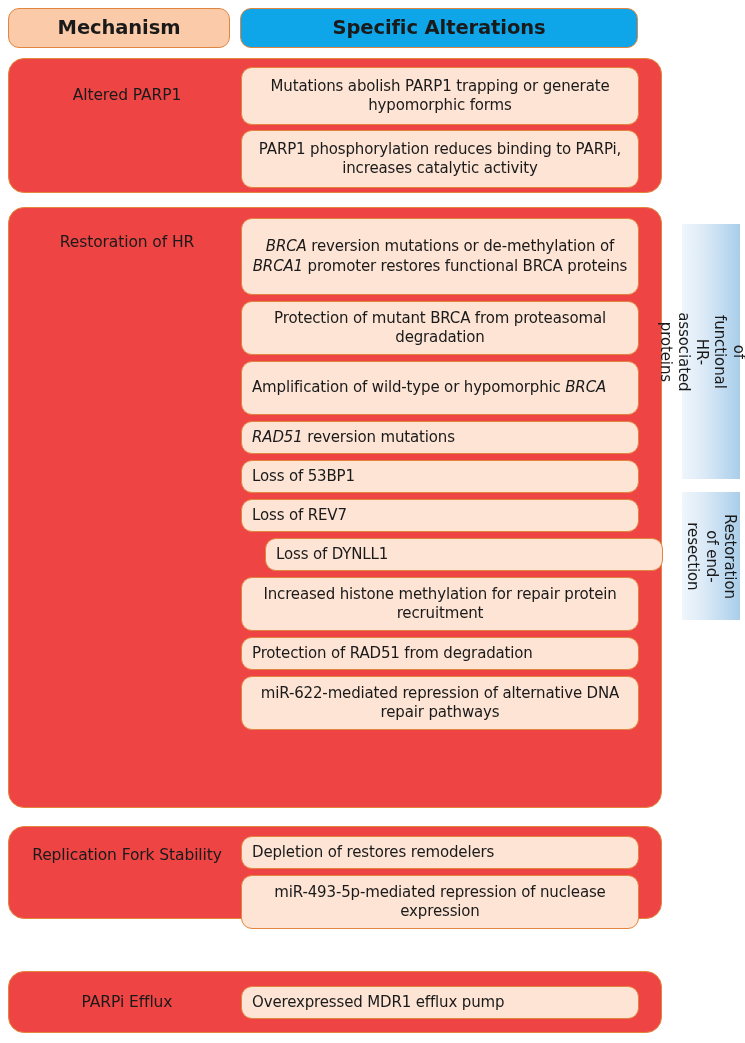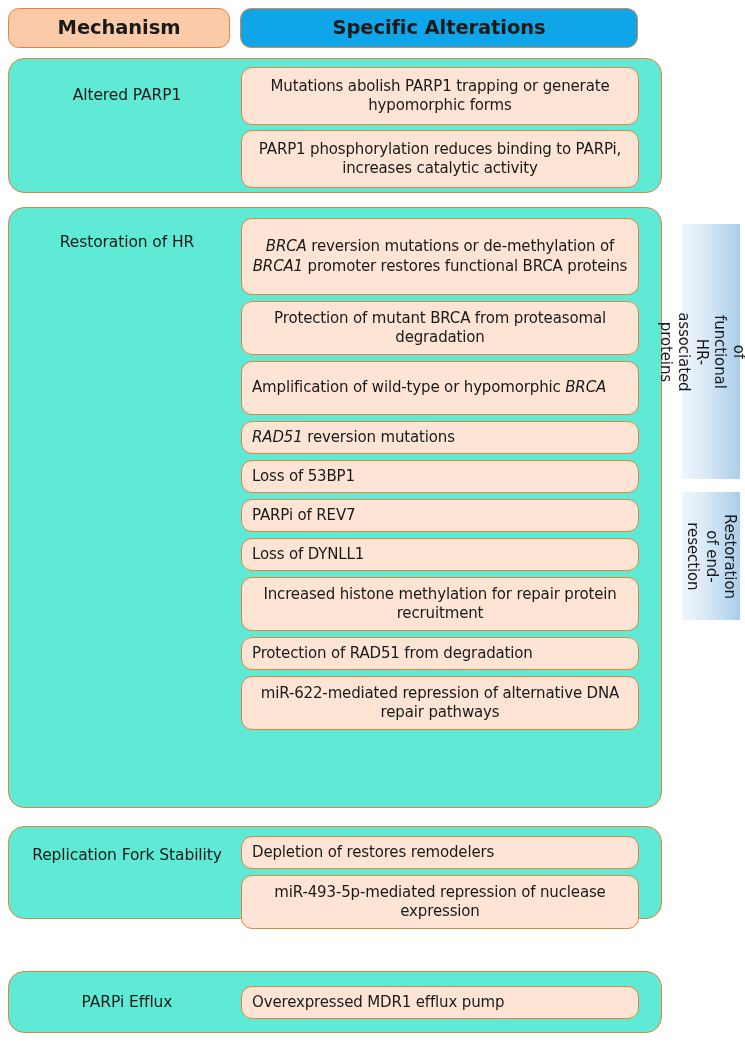--- a/index.html
+++ b/index.html
@@ -46,21 +46,21 @@
     border-radius: 11px;
   }
   #hdr-mechanism { left: 8px;  width: 222px; }
   #hdr-alterations { left: 240px; width: 398px; }
 
   
   .group {
     position: absolute;
     left: 8px;
     width: 654px;
-    background: #5eead4;
+    background: #ef4444;
     border: 1.6px solid #E2863F;
     border-radius: 16px;
   }
 
   
   .mech-label {
     position: absolute;
     left: 6px;
     width: 224px;
     text-align: center;
@@ -145,24 +145,24 @@
 
     <div class="alt" style="top:213px; height:33px;">
       <span><i>RAD51</i> reversion mutations</span>
     </div>
 
     <div class="alt" style="top:252px; height:33px;">
       <span>Loss of 53BP1</span>
     </div>
 
     <div class="alt" style="top:291px; height:33px;">
-      <span>PARPi of REV7</span>
-    </div>
-
-    <div class="alt" style="top:330px; height:33px;">
+      <span>Loss of REV7</span>
+    </div>
+
+    <div class="alt" style="top:330px; height:33px;margin-left:24px;">
       <span>Loss of DYNLL1</span>
     </div>
 
     <div class="alt" style="top:369px; height:54px;">
       <span>Increased histone methylation for repair protein recruitment</span>
     </div>
 
     <div class="alt" style="top:429px; height:33px;">
       <span>Protection of RAD51 from degradation</span>
     </div>

